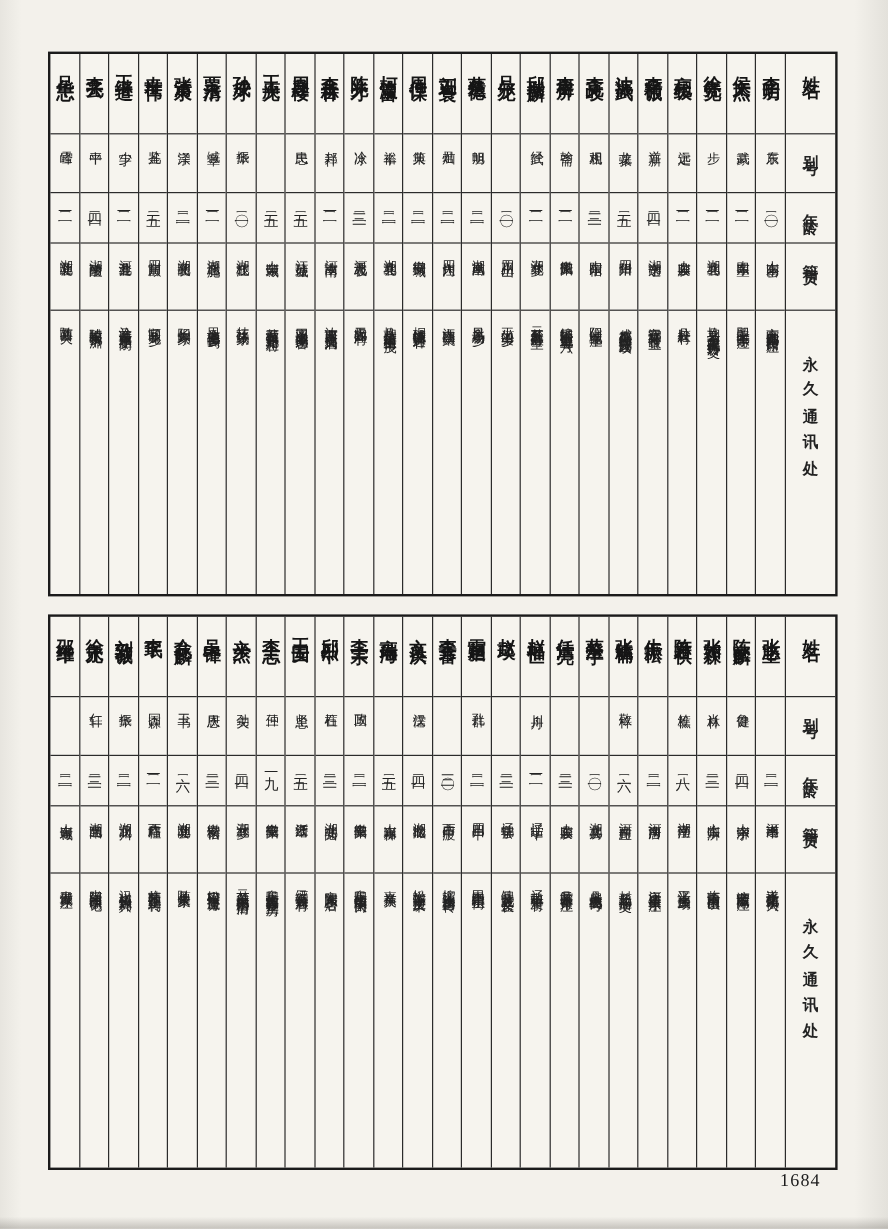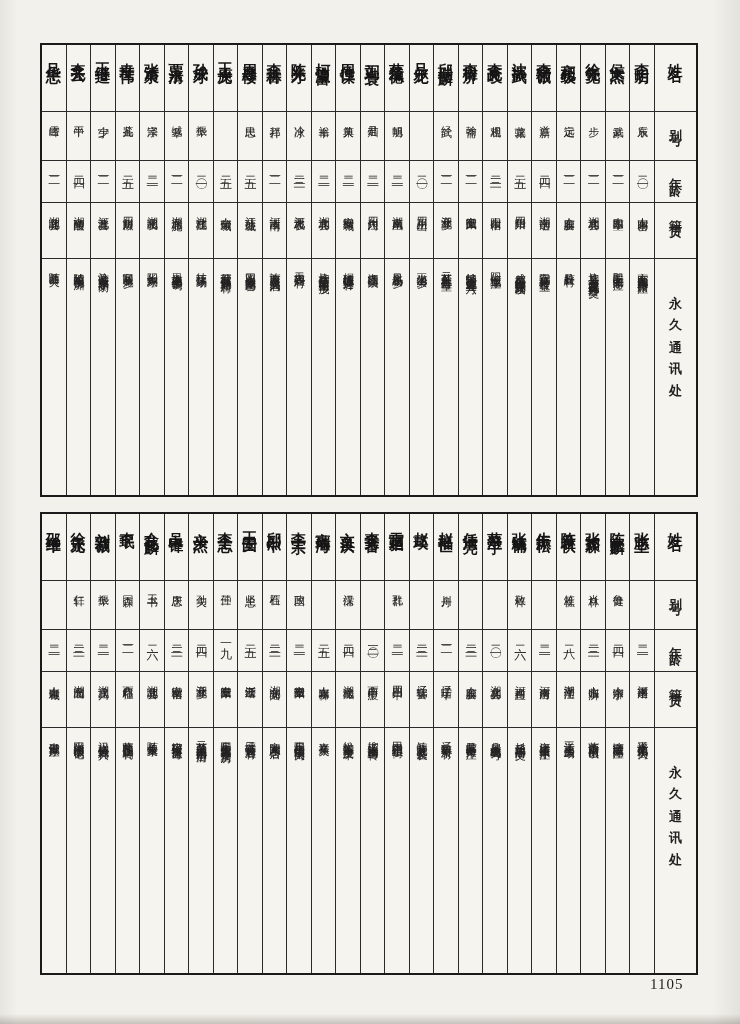--- a/index.html
+++ b/index.html
@@ -945,14 +945,14 @@
         </div>
     <div class="cell c-native">
           <span class="vtxt">山东青城</span>
         </div>
     <div class="cell c-addr">
           <span class="vtxt">青城邵家庄</span>
         </div>
   </div>
     </div>
 
-  <div class="page-number">1105</div>
+  <div class="page-number">1684</div>
 </div>
 
 </body></html>

